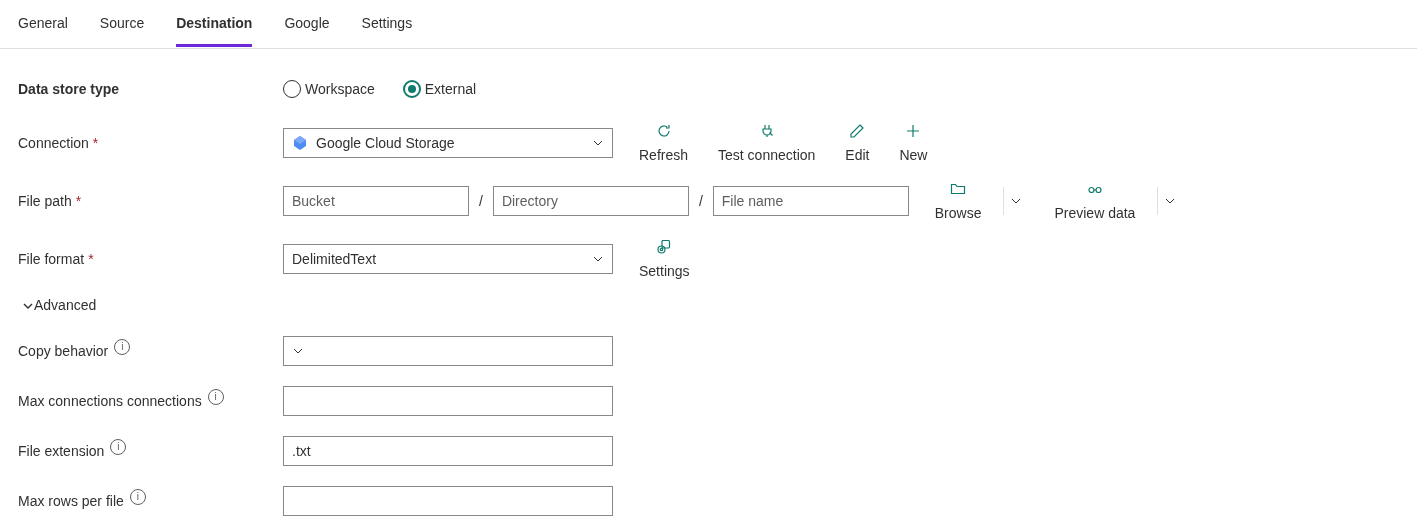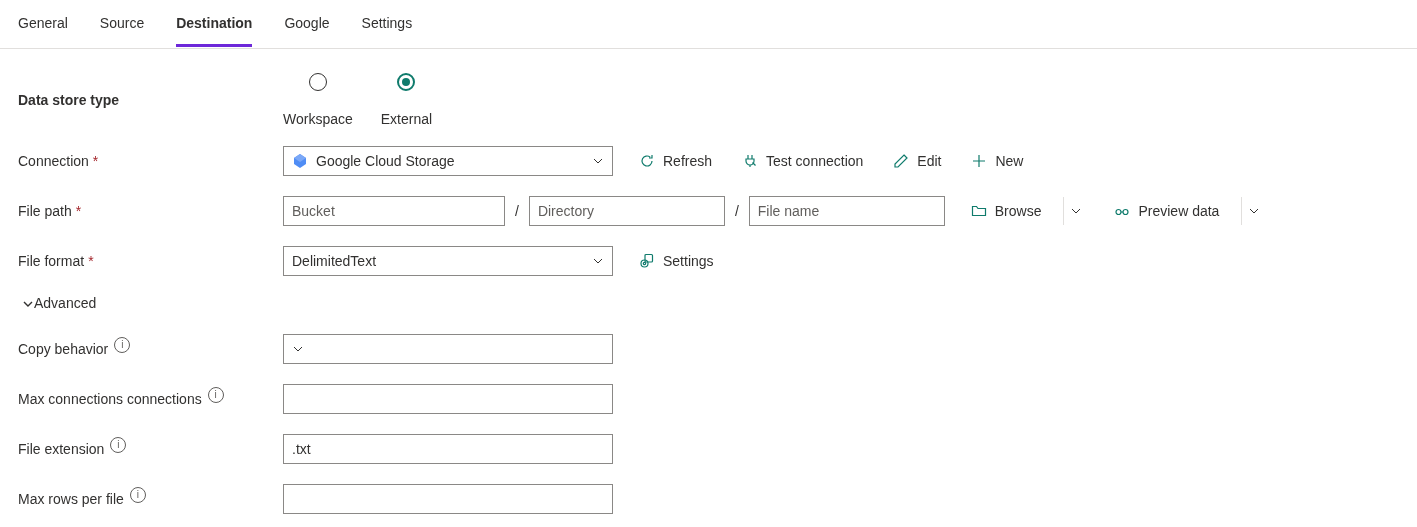--- a/index.html
+++ b/index.html
@@ -82,23 +82,22 @@
 
   
   .radio-group {
     display: flex;
     align-items: center;
     gap: 28px;
   }
   .radio-item {
     display: flex;
     align-items: center;
-    gap: 20px;
-    cursor: pointer;
-    flex-direction: column;
+    gap: 4px;
+    cursor: pointer;
   }
   .radio-circle {
     width: 18px;
     height: 18px;
     border-radius: 50%;
     border: 1px solid #323130;
     display: flex;
     align-items: center;
     justify-content: center;
     box-sizing: border-box;
@@ -150,37 +149,38 @@
     padding: 0 8px;
     box-sizing: border-box;
     font-family: inherit;
     font-size: 14px;
     color: #323130;
     background: #ffffff;
   }
   .text-input::placeholder { color: #605e5c; }
 
   .w-330 { width: 330px; }
-  .w-222 { width: 222px; }
+  .w-222 { width: 186px; }
   .w-236 { width: 196px; }
 
   .slash {
     color: #323130;
     padding: 0 2px;
   }
 
   
   .action {
     display: flex;
     align-items: center;
     gap: 8px;
     cursor: pointer;
     color: #323130;
     padding: 0 4px;
     margin-left: 14px;
+    flex-direction: column;
   }
   .action .icn {
     color: #0f7b6c;
     width: 16px;
     height: 16px;
     display: flex;
     align-items: center;
     justify-content: center;
   }
   .action .icn svg { width: 16px; height: 16px; }

